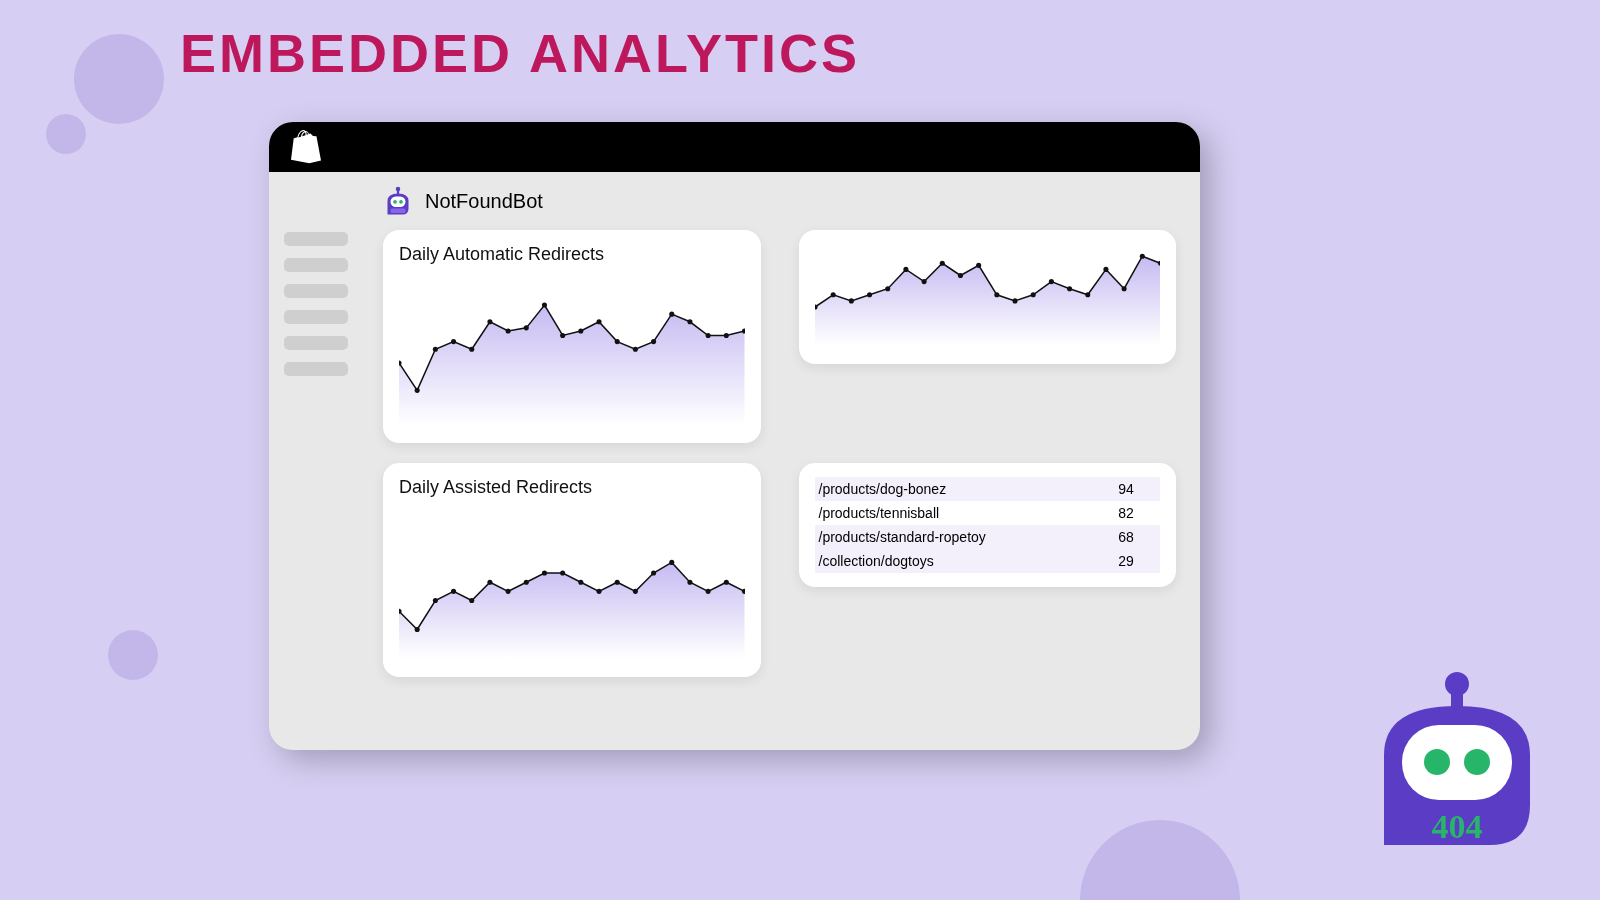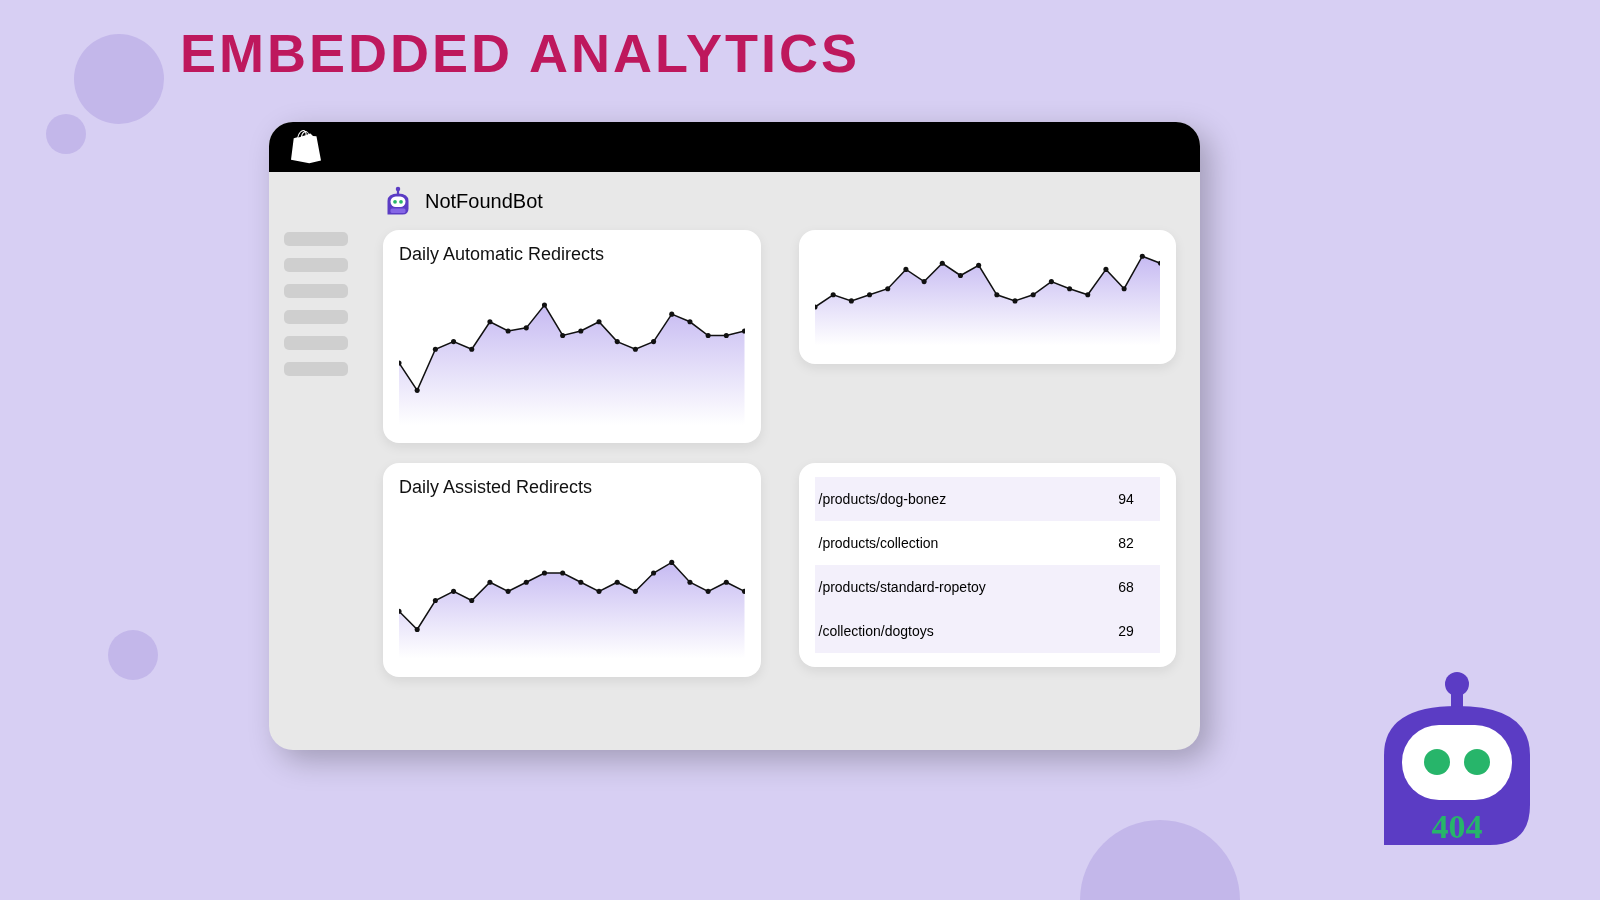--- a/index.html
+++ b/index.html
@@ -63,21 +63,21 @@
     background:#fff;
     border-radius: 16px;
     box-shadow: 0 4px 12px rgba(0,0,0,0.08);
     padding: 14px 16px 14px 16px;
   }
   .card-title { font-size:18px; color:#111; font-weight:500; margin-bottom:8px; }
   .chart-box { width:100%; }
 
   .table { width:100%; font-size:14px; }
   .thead { display:flex; font-weight:700; padding:6px 4px 6px 4px; }
-  .trow { display:flex; padding:14px 4px; }
+  .trow { display:flex; padding:4px 4px; }
   .trow.alt { background:#f3f0fb; }
   .col-url { flex:1; }
   .col-visits { width:60px; text-align:center; }
 
   .corner-bot {
     position: absolute;
     right: 58px;
     bottom: 40px;
     width: 170px;
     height: 190px;
@@ -225,21 +225,21 @@
         </div>
 
         <div class="card">
           <div class="table">
             <div id="table-body">
                 <div class="trow alt">
                   <div class="col-url">/products/dog-bonez</div>
                   <div class="col-visits">94</div>
                 </div>
                 <div class="trow">
-                  <div class="col-url">/products/collection</div>
+                  <div class="col-url">/products/tennisball</div>
                   <div class="col-visits">82</div>
                 </div>
                 <div class="trow alt">
                   <div class="col-url">/products/standard-ropetoy</div>
                   <div class="col-visits">68</div>
                 </div>
                 <div class="trow alt">
                   <div class="col-url">/collection/dogtoys</div>
                   <div class="col-visits">29</div>
                 </div>

